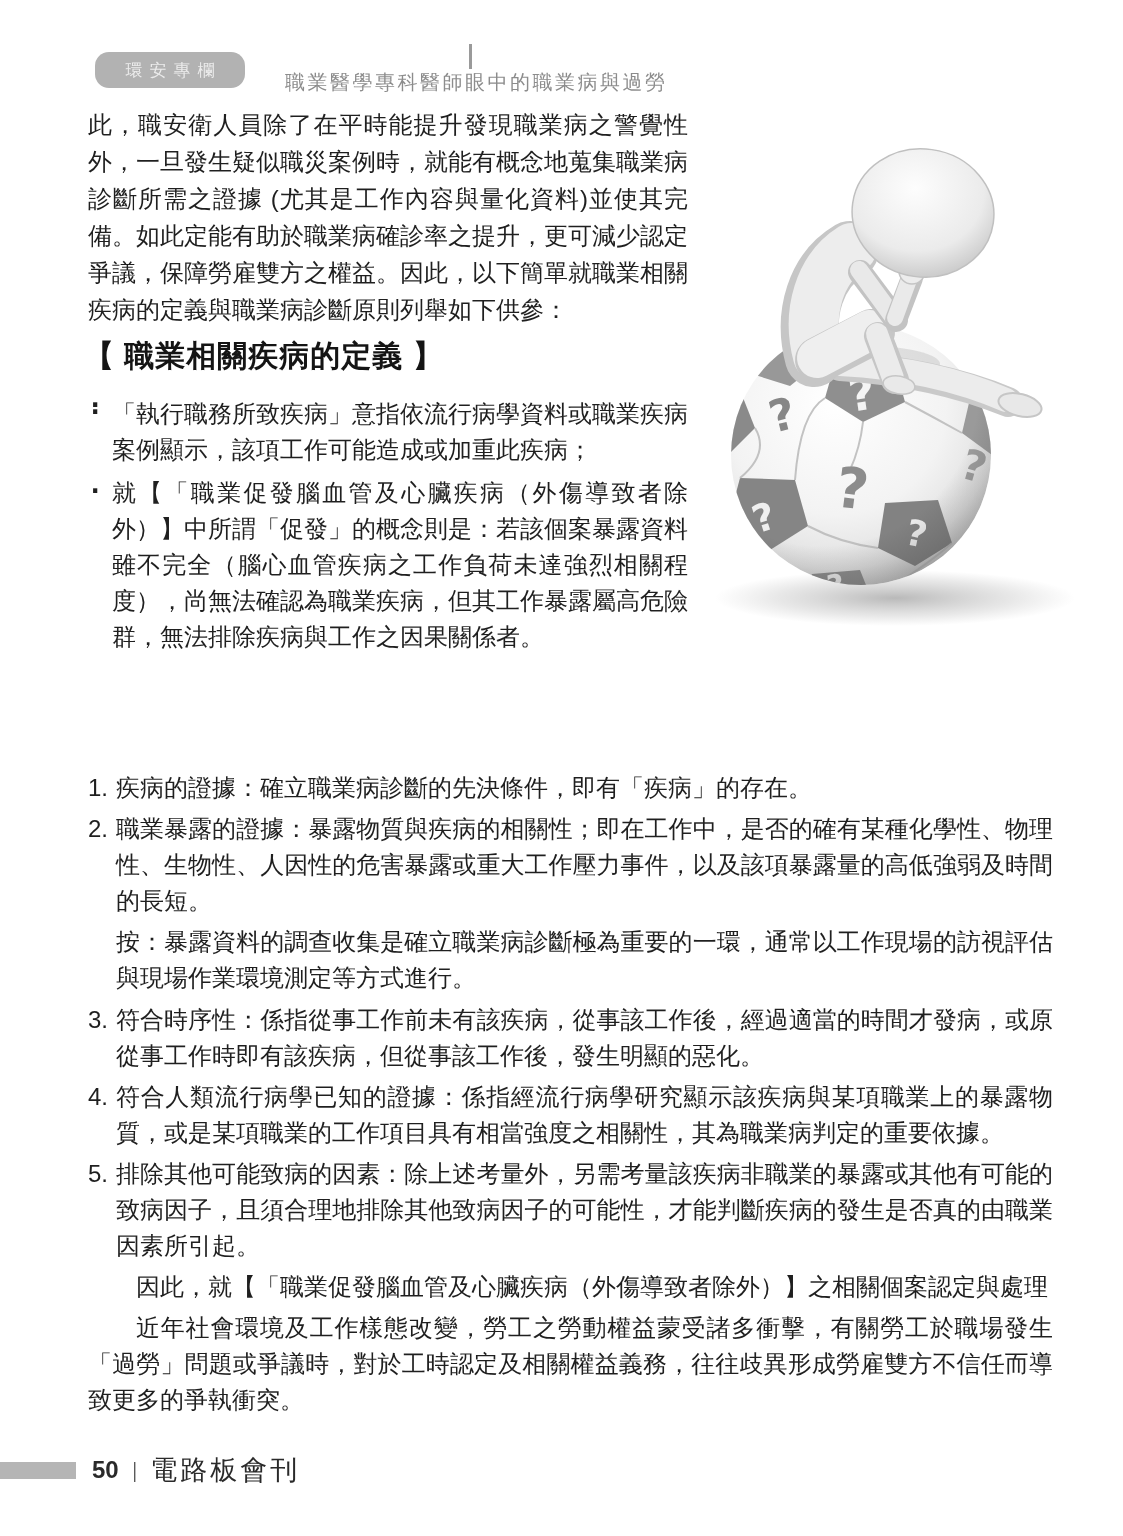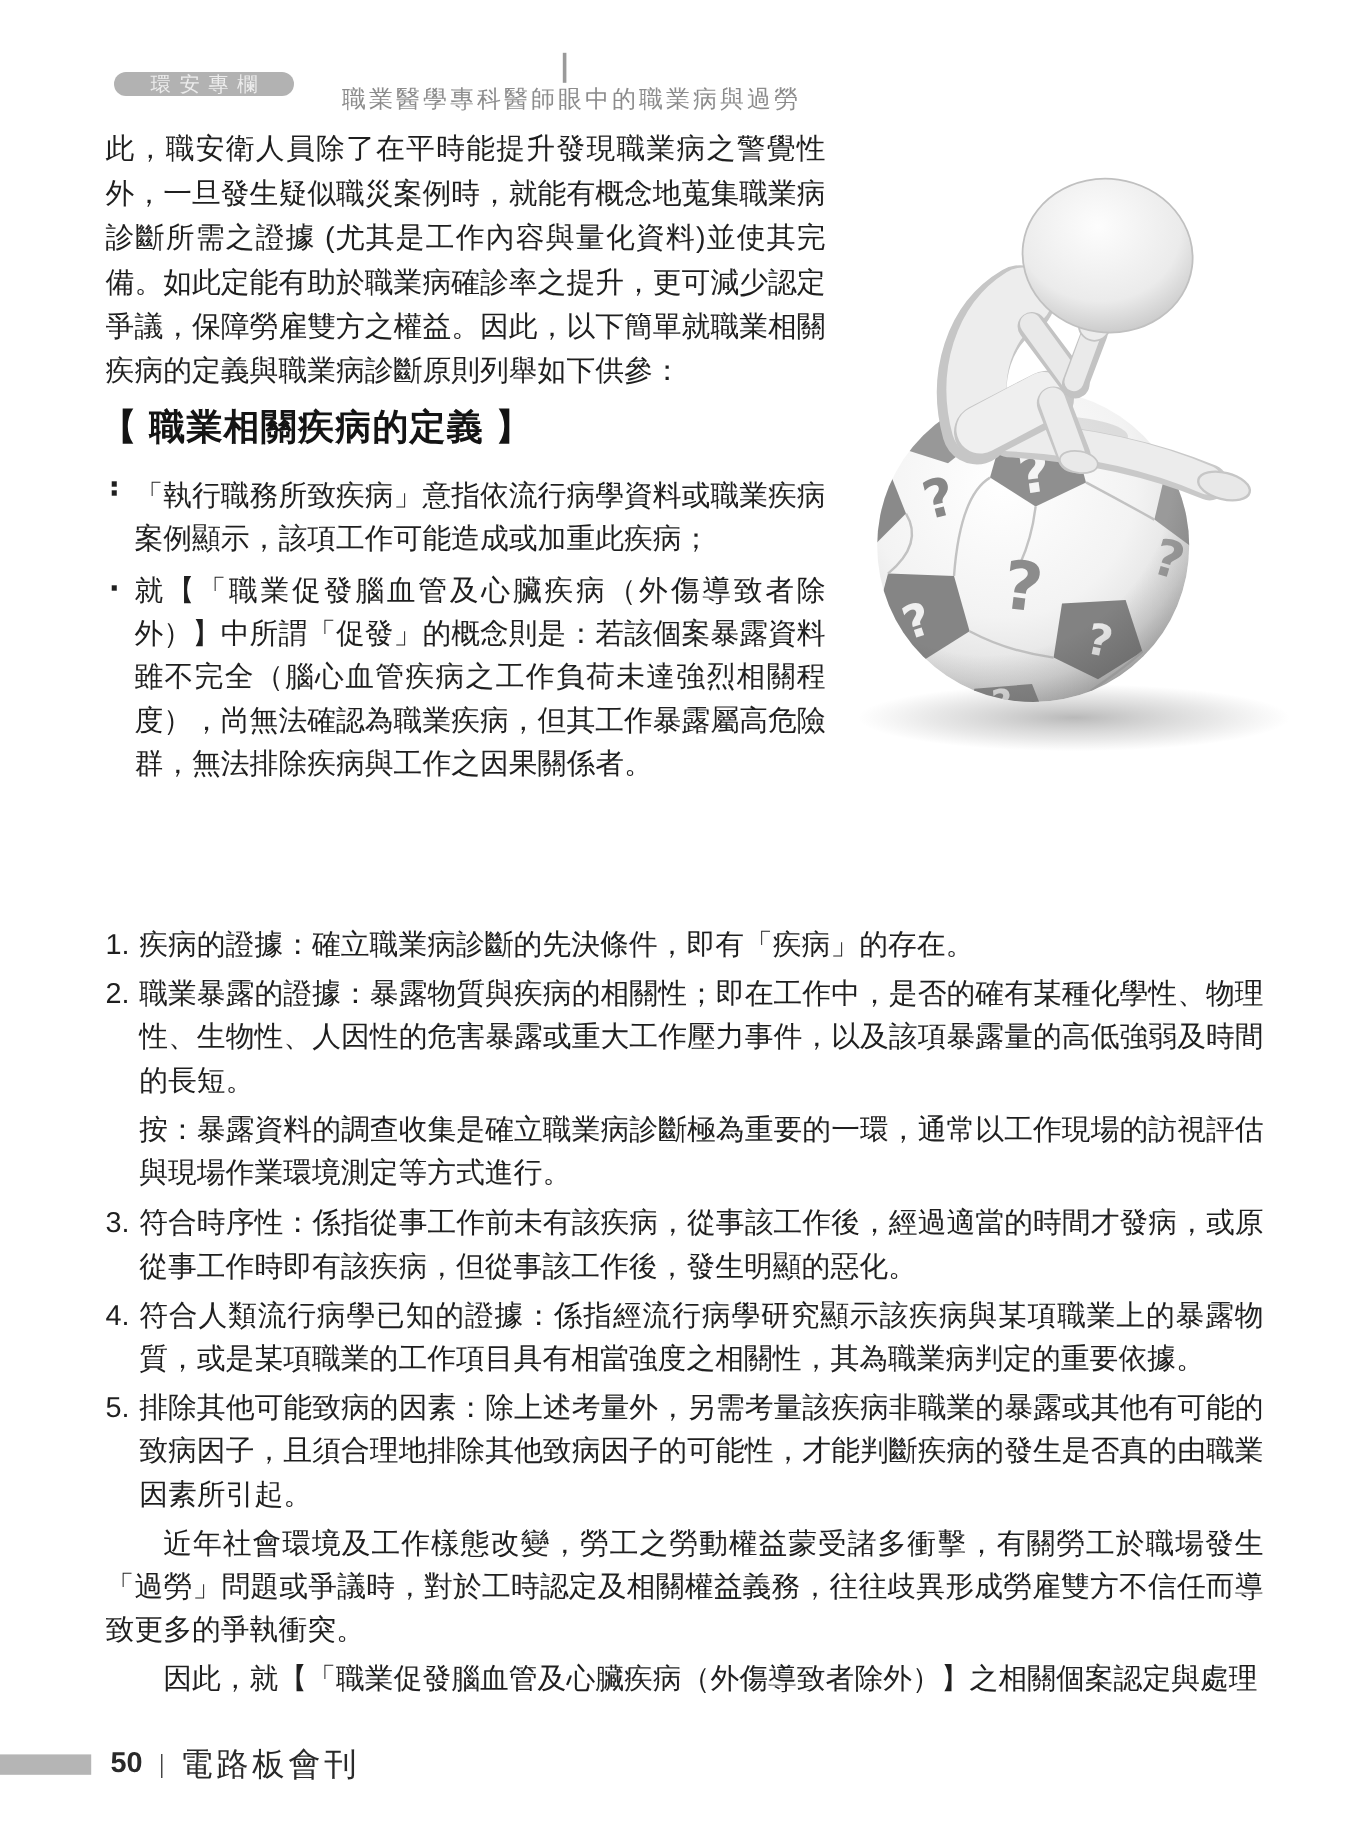--- a/index.html
+++ b/index.html
@@ -4,21 +4,21 @@
 <style>
   html,body{margin:0;padding:0;background:#ffffff;}
   .page{
     position:relative;width:1123px;height:1536px;background:#ffffff;
     font-family:"Liberation Sans","DejaVu Sans",sans-serif;
     color:#1f1f1f;overflow:hidden;
   }
   
   .hdr{position:absolute;left:95px;top:44px;display:flex;align-items:center;}
   .badge{
-    width:150px;height:20px;background:#b2b2b2;border-radius:14px;
+    width:150px;height:36px;background:#b2b2b2;border-radius:14px;
     color:#ececec;font-size:17px;letter-spacing:7px;
     display:flex;align-items:center;justify-content:center;text-indent:7px;
   }
   .hdr-title{display:flex;align-items:center;margin-left:40px;flex-direction:column;}
   .hdr-bar{width:3px;height:25px;background:#9a9a9a;margin-right:12px;}
   .hdr-text{color:#8c8c8c;font-size:20px;letter-spacing:2.5px;}
   
   .intro{
     position:absolute;left:88px;top:106px;width:600px;
     font-size:24px;line-height:37px;text-align:justify;text-justify:inter-ideograph;
@@ -196,22 +196,22 @@
       <span>符合時序性：係指從事工作前未有該疾病，從事該工作後，經過適當的時間才發病，或原從事工作時即有該疾病，但從事該工作後，發生明顯的惡化。</span>
     </div>
     <div class="num-item">
       <span class="no">4.</span>
       <span>符合人類流行病學已知的證據：係指經流行病學研究顯示該疾病與某項職業上的暴露物質，或是某項職業的工作項目具有相當強度之相關性，其為職業病判定的重要依據。</span>
     </div>
     <div class="num-item">
       <span class="no">5.</span>
       <span>排除其他可能致病的因素：除上述考量外，另需考量該疾病非職業的暴露或其他有可能的致病因子，且須合理地排除其他致病因子的可能性，才能判斷疾病的發生是否真的由職業因素所引起。</span>
     </div>
+    <p class="closing-p">因此，就【「職業促發腦血管及心臟疾病（外傷導致者除外）】之相關個案認定與處理</p>
     <p class="closing-p">近年社會環境及工作樣態改變，勞工之勞動權益蒙受諸多衝擊，有關勞工於職場發生「過勞」問題或爭議時，對於工時認定及相關權益義務，往往歧異形成勞雇雙方不信任而導致更多的爭執衝突。</p>
-    <p class="closing-p">因此，就【「職業促發腦血管及心臟疾病（外傷導致者除外）】之相關個案認定與處理</p>
   </div>
 
   <div class="footer-bar"></div>
   <div class="footer">
     <span class="pn">50</span>
     <span class="fsep">｜</span>
     <span class="jn">電路板會刊</span>
   </div>
 
 </div>

